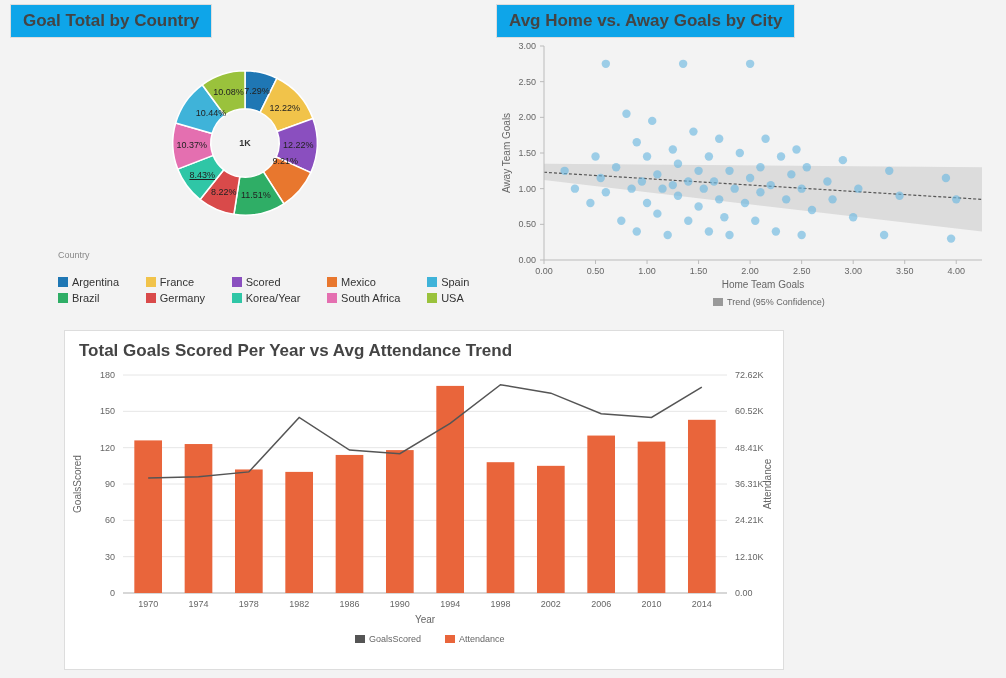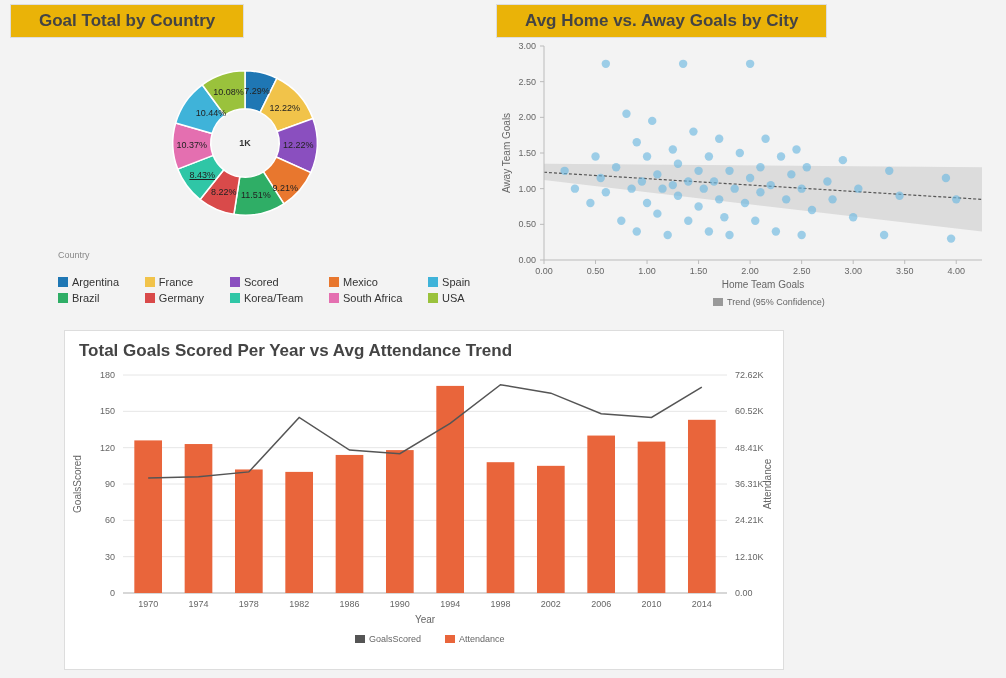--- a/index.html
+++ b/index.html
@@ -10,23 +10,23 @@
     color: #333;
     font-size: 12px;
   }
   .dashboard {
     width: 1006px;
     height: 678px;
     position: relative;
     box-sizing: border-box;
   }
   .panel-title {
-    background: #eab308;
+    background: #0ea5e9;
     border: 1px solid #ddd;
-    padding: 6px 28px;
+    padding: 6px 12px;
     font-size: 17px;
     font-weight: 600;
     color: #444;
     display: inline-block;
   }
   
   .donut-panel {
     position: absolute;
     left: 10px;
     top: 4px;
@@ -133,21 +133,21 @@
           <path d="M 26.378797855224125 79.7664040360208 A 38 38 0 0 1 14.57532350837954 63.751083428735086 L 33.21989008291662 56.513671097821884 A 18 18 0 0 0 38.811009510369324 64.09987559600985 Z" fill="#2fc6a6" stroke="#fff" stroke-width="0.8"></path>
           <path d="M 14.57532350837954 63.751083428735086 A 38 38 0 0 1 13.494185516853861 39.448909586108286 L 32.707772086930774 45.00211506710393 A 18 18 0 0 0 33.21989008291662 56.513671097821884 Z" fill="#e46fb0" stroke="#fff" stroke-width="0.8"></path>
           <path d="M 13.494185516853861 39.448909586108286 A 38 38 0 0 1 27.507973757558098 19.37143889260704 L 39.345882306211735 35.49173421228754 A 18 18 0 0 0 32.707772086930774 45.00211506710393 Z" fill="#3fb3d9" stroke="#fff" stroke-width="0.8"></path>
           <path d="M 27.507973757558098 19.37143889260704 A 38 38 0 0 1 50.00000000000003 12 L 50.000000000000014 32 A 18 18 0 0 0 39.345882306211735 35.49173421228754 Z" fill="#9ac23c" stroke="#fff" stroke-width="0.8"></path>
         </svg>
       <div class="donut-center">1K</div>
       <div id="donut-labels">
           <div class="slice-label" style="left: 107.079px; top: 43.1894px;">7.29%</div>
           <div class="slice-label" style="left: 134.687px; top: 59.5715px;">12.22%</div>
           <div class="slice-label" style="left: 148.159px; top: 97.0805px;">12.22%</div>
-          <div class="slice-label" style="left: 135.261px; top: 140px;">9.21%</div>
+          <div class="slice-label" style="left: 135.261px; top: 113px;">9.21%</div>
           <div class="slice-label" style="left: 105.953px; top: 147.06px;">11.51%</div>
           <div class="slice-label" style="left: 73.6705px; top: 143.737px;">8.22%</div>
           <div class="slice-label" style="left: 52.1745px; top: 126.563px; text-decoration: underline;">8.43%</div>
           <div class="slice-label" style="left: 41.8526px; top: 97.3644px;">10.37%</div>
           <div class="slice-label" style="left: 61px; top: 64.5508px;">10.44%</div>
           <div class="slice-label" style="left: 78.4316px; top: 44.4458px;">10.08%</div>
         </div>
     </div>
     <div class="legend">
       <div class="legend-title">Country</div>
@@ -175,21 +175,21 @@
           <div class="legend-item">
             <span class="swatch" style="background: rgb(47, 174, 102);"></span>
             <span>Brazil</span>
           </div>
           <div class="legend-item">
             <span class="swatch" style="background: rgb(217, 74, 74);"></span>
             <span>Germany</span>
           </div>
           <div class="legend-item">
             <span class="swatch" style="background: rgb(47, 198, 166);"></span>
-            <span>Korea/Team</span>
+            <span>Korea/Year</span>
           </div>
           <div class="legend-item">
             <span class="swatch" style="background: rgb(228, 111, 176);"></span>
             <span>South Africa</span>
           </div>
           <div class="legend-item">
             <span class="swatch" style="background: rgb(154, 194, 60);"></span>
             <span>USA</span>
           </div>
         </div>

